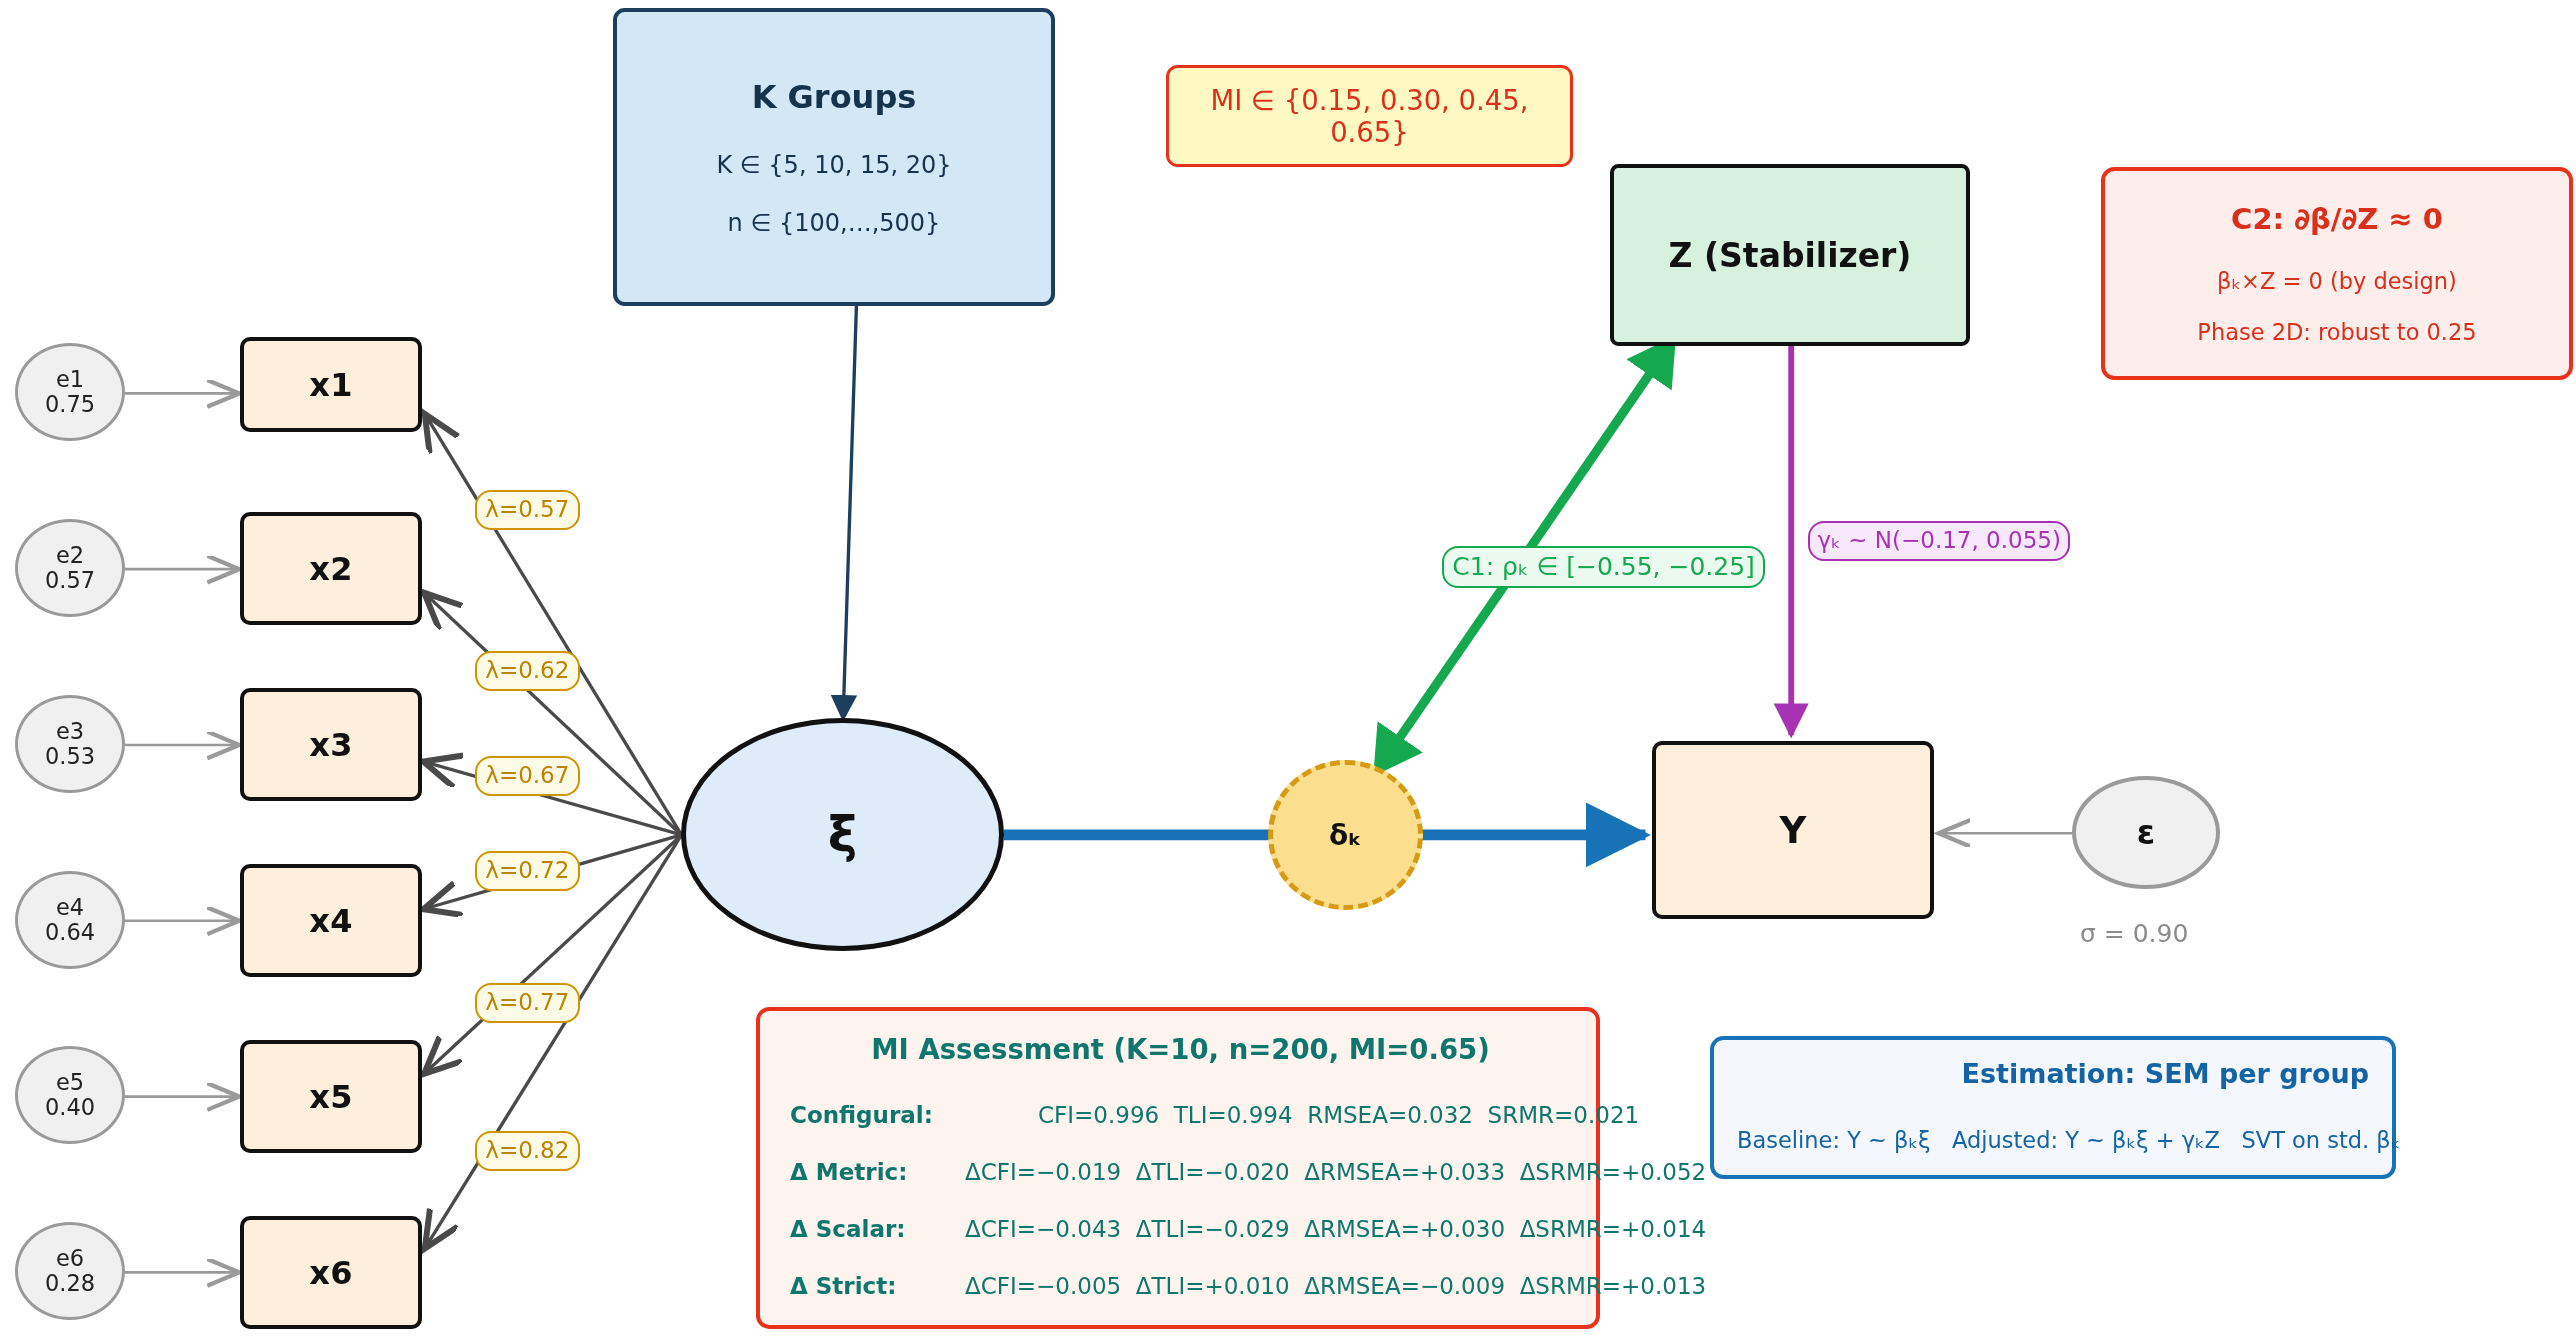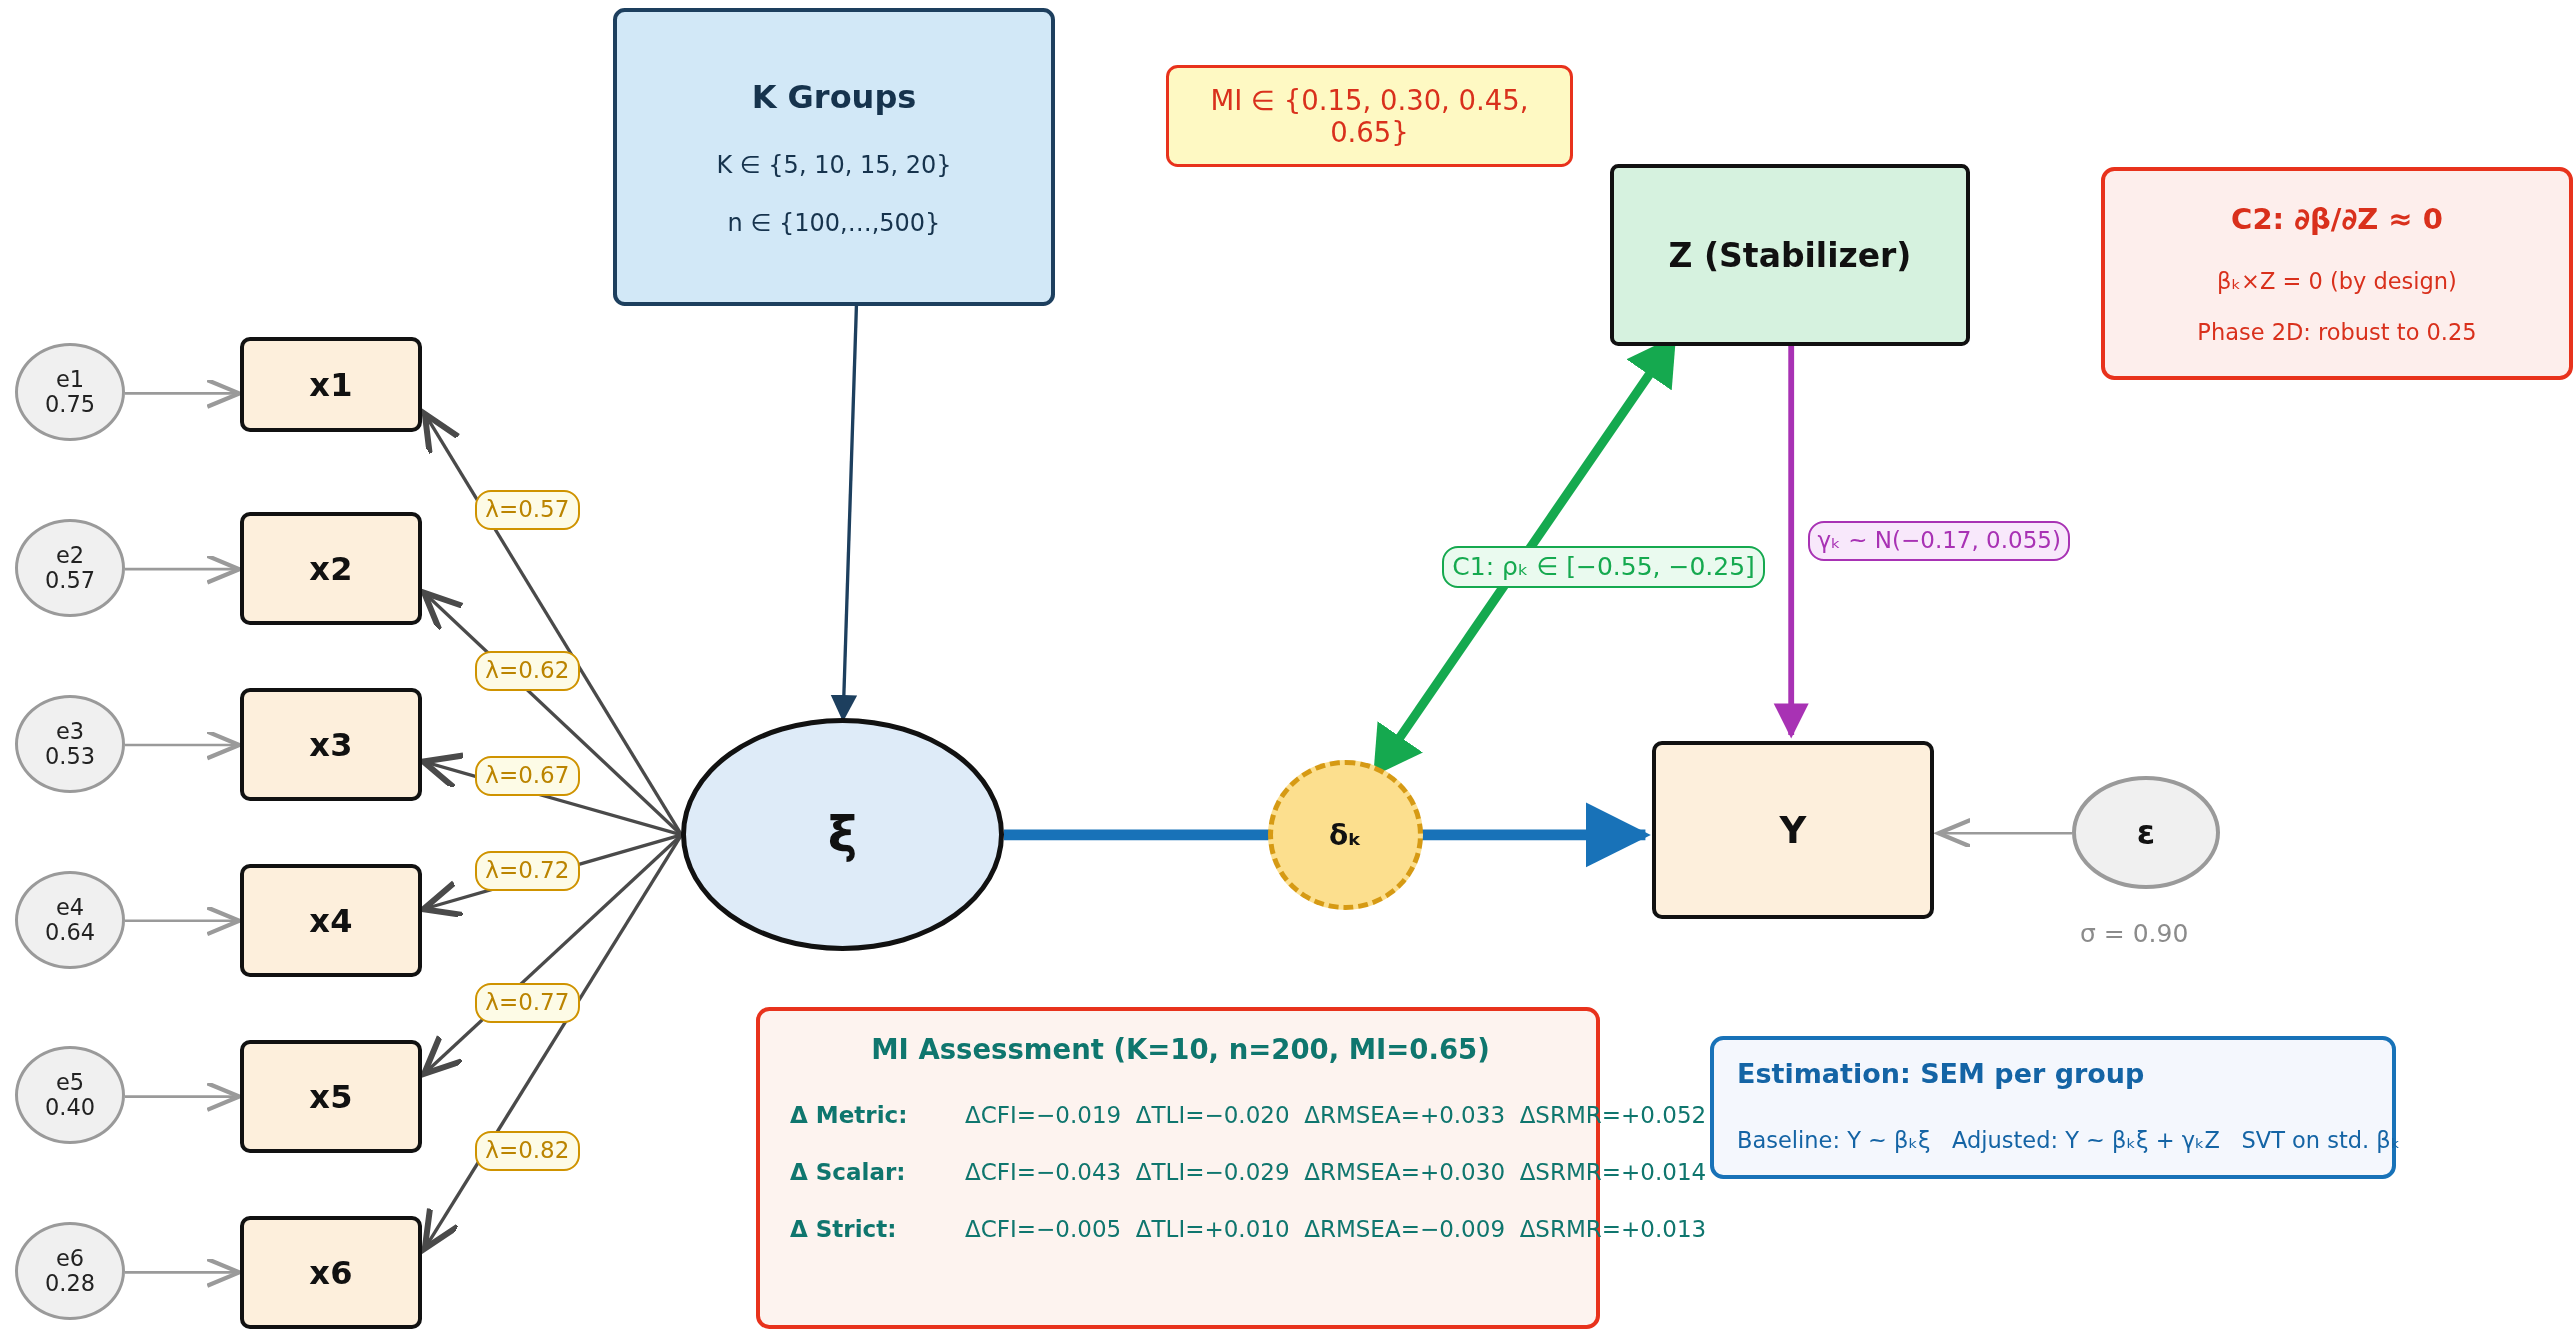--- a/index.html
+++ b/index.html
@@ -207,21 +207,21 @@
 
   
   .est-panel {
     position: absolute;
     background: #f4f7fd;
     border: 4.2px solid #1872b8;
     border-radius: 13.3px;
     color: #1464a5;
     box-sizing: border-box;
     padding: 18.3px 23px;
-    text-align: left;
+    text-align: right;
   }
   .est-panel .est-title {
     font-size: 27px;
     font-weight: bold;
     margin-bottom: 38px;
   }
   .est-panel .est-line {
     font-size: 22.5px;
     font-weight: normal;
     white-space: pre;
@@ -414,20 +414,24 @@
     <span>ε</span>
   </div>
   <div class="sigma-caption" style="left:2080px; top:919px;">σ = 0.90</div>
 
   <div class="chip chip-c1" style="left:1442px; top:546px;">C1: ρₖ ∈ [−0.55, −0.25]</div>
   <div class="chip chip-gamma" style="left:1808px; top:521px;">γₖ ~ N(−0.17, 0.055)</div>
 
   <div class="mi-panel" style="left:756px; top:1007px; width:844px; height:322px;">
     <div class="mi-title">MI Assessment (K=10, n=200, MI=0.65)</div>
 
+    <div class="mi-row configural">
+      <div class="mi-label">Configural:</div>
+      <div class="mi-values">CFI=0.996  TLI=0.994  RMSEA=0.032  SRMR=0.021</div>
+    </div>
     <div class="mi-row">
       <div class="mi-label">Δ Metric:</div>
       <div class="mi-values">ΔCFI=−0.019  ΔTLI=−0.020  ΔRMSEA=+0.033  ΔSRMR=+0.052</div>
     </div>
     <div class="mi-row">
       <div class="mi-label">Δ Scalar:</div>
       <div class="mi-values">ΔCFI=−0.043  ΔTLI=−0.029  ΔRMSEA=+0.030  ΔSRMR=+0.014</div>
     </div>
     <div class="mi-row">
       <div class="mi-label">Δ Strict:</div>

